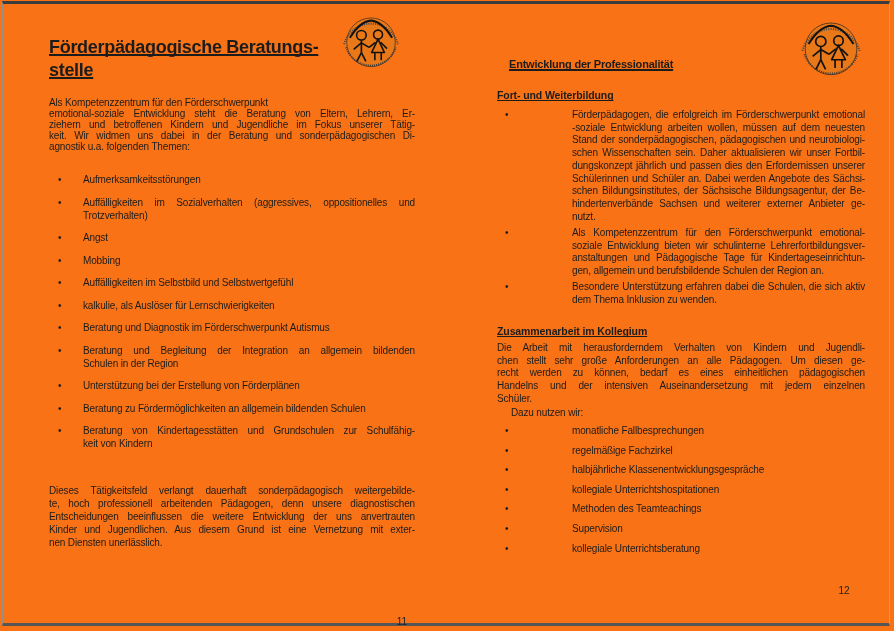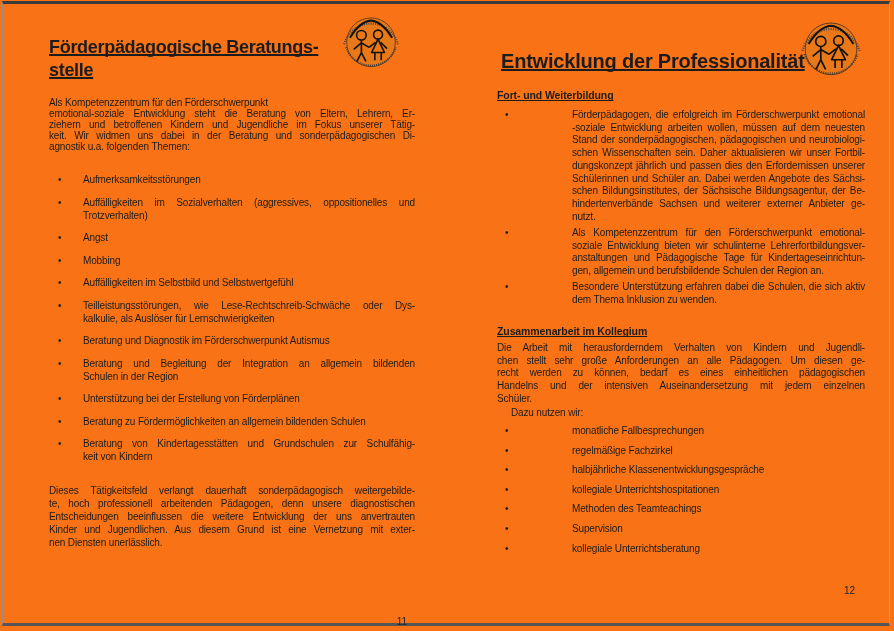--- a/index.html
+++ b/index.html
@@ -22,21 +22,21 @@
   
   .title-l{margin:0;font-size:18px;font-weight:bold;line-height:23px;letter-spacing:-0.3px;}
   .title-l .tline{text-decoration:underline;text-decoration-skip-ink:none;text-decoration-thickness:2px;white-space:nowrap;}
   .intro .tline{line-height:11px;}
   .para13 .tline{line-height:13px;}
   .list-left .bullet-item{display:flex;margin-bottom:9.5px;padding-left:9px;}
   .list-left .dot{flex:none;width:25px;font-size:10px;line-height:13px;}
   .list-left .btxt{flex:1;min-width:0;}
   .list-left .tline{line-height:13px;}
   
-  .title-r{margin:4px;font-size:20px;font-weight:bold;letter-spacing:-0.2px;
+  .title-r{margin:12px;font-size:11px;font-weight:bold;letter-spacing:-0.2px;
     text-decoration:underline;text-decoration-skip-ink:none;text-decoration-thickness:2px;white-space:nowrap;}
   .subhead{margin:0;font-size:10.5px;font-weight:bold;letter-spacing:-0.1px;
     text-decoration:underline;text-decoration-skip-ink:none;white-space:nowrap;}
   .para127 .tline{line-height:12.7px;}
   .list-r1 .bullet-item{display:flex;margin-bottom:3.5px;padding-left:8px;}
   .list-r2 .bullet-item{display:flex;margin-bottom:6.9px;padding-left:8px;}
   .list-r1 .dot,.list-r2 .dot{flex:none;width:23px;font-size:10px;line-height:12.7px;}
   .list-r1 .btxt,.list-r2 .btxt{flex:1;min-width:0;}
   .list-r1 .tline,.list-r2 .tline{line-height:12.7px;padding-left:44px;}
   .lead{font-size:10px;letter-spacing:-0.15px;line-height:12.7px;}
@@ -110,21 +110,20 @@
         </div>
         <div class="bullet-item">
           <span class="dot">•</span>
           <div class="btxt">
             <div class="tline">Auffälligkeiten im Selbstbild und Selbstwertgefühl</div>
           </div>
         </div>
         <div class="bullet-item">
           <span class="dot">•</span>
           <div class="btxt">
-            <div class="tline j">Teilleistungsstörungen, wie Lese-Rechtschreib-Schwäche oder Dys-</div>
             <div class="tline">kalkulie, als Auslöser für Lernschwierigkeiten</div>
           </div>
         </div>
         <div class="bullet-item">
           <span class="dot">•</span>
           <div class="btxt">
             <div class="tline">Beratung und Diagnostik im Förderschwerpunkt Autismus</div>
           </div>
         </div>
         <div class="bullet-item">
@@ -273,15 +272,15 @@
           </div>
         </div>
         <div class="bullet-item">
           <span class="dot">•</span>
           <div class="btxt">
             <div class="tline">kollegiale Unterrichtsberatung</div>
           </div>
         </div>
       </div>
 
-    <div class="abs pagenum" style="left:833px;top:585px;width:22px;text-align:right;">12</div>
+    <div class="abs pagenum" style="left:833px;top:585px;width:22px;text-align:center;">12</div>
   </section>
 </div>
 
 </body></html>

